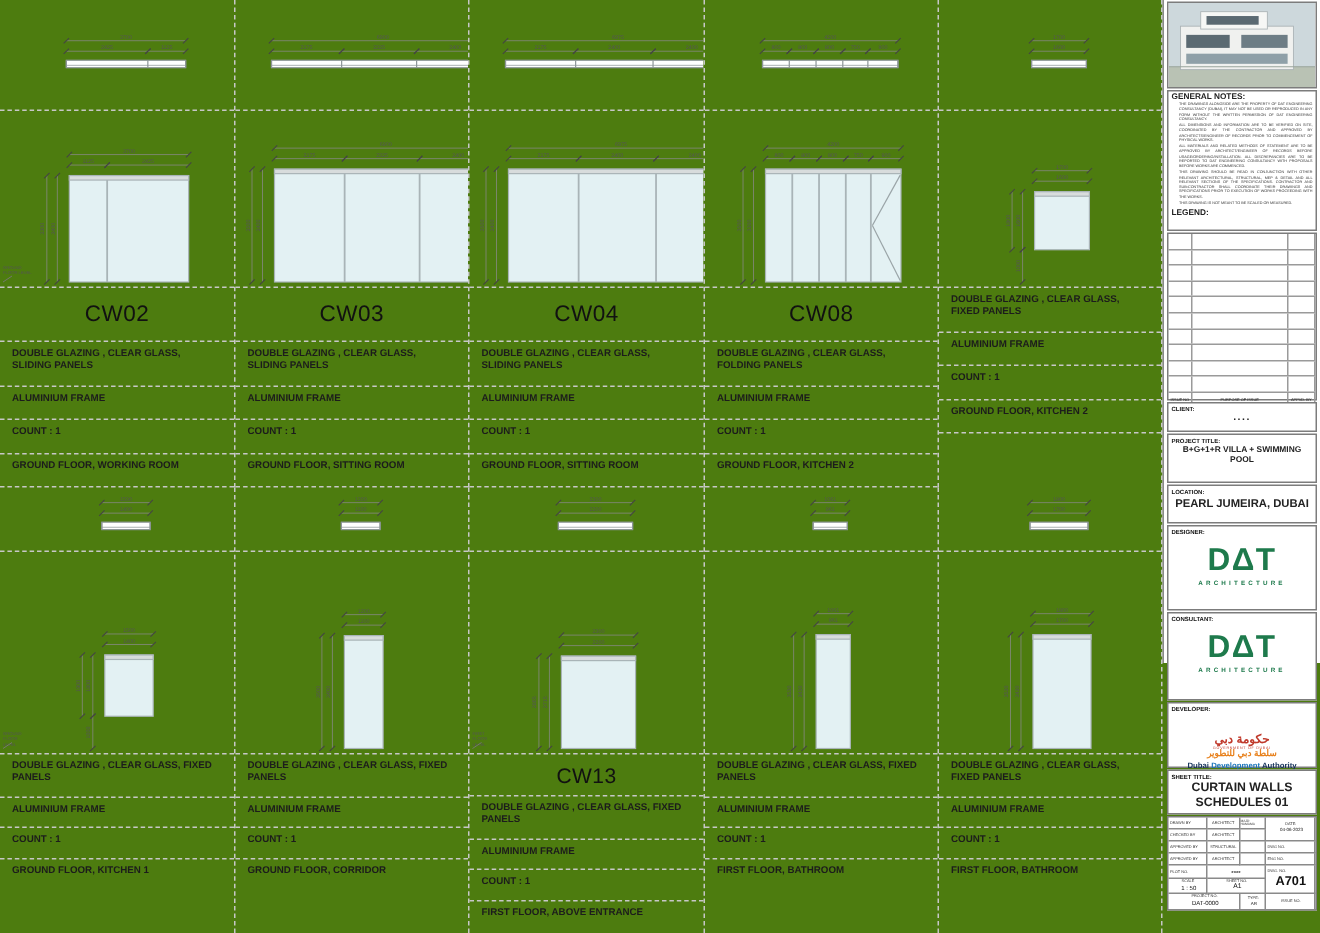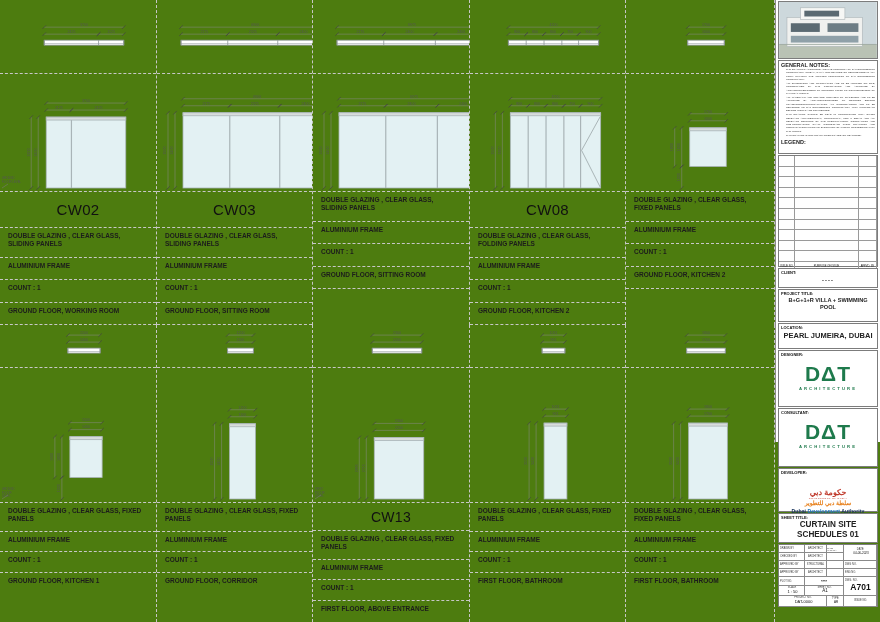--- a/index.html
+++ b/index.html
@@ -239,20 +239,21 @@
               <line x1="11" y1="38.75" x2="11" y2="114" stroke="#8a8a8a" stroke-width="0.5"></line>
               <line x1="9.2" y1="40.55" x2="12.8" y2="36.95" stroke="#444" stroke-width="0.7"></line>
               <line x1="9.2" y1="115.8" x2="12.8" y2="112.2" stroke="#444" stroke-width="0.7"></line>
               <text x="9.4" y="76.375" font-size="3.6" fill="#555" text-anchor="middle" transform="rotate(-90 9.4 76.375)">3500</text>
               <line x1="18" y1="38.75" x2="18" y2="114" stroke="#8a8a8a" stroke-width="0.5"></line>
               <line x1="16.2" y1="40.55" x2="19.8" y2="36.95" stroke="#444" stroke-width="0.7"></line>
               <line x1="16.2" y1="115.8" x2="19.8" y2="112.2" stroke="#444" stroke-width="0.7"></line>
               <text x="16.4" y="76.375" font-size="3.6" fill="#555" text-anchor="middle" transform="rotate(-90 16.4 76.375)">3400</text>
             </svg>
           </div>
+        <div class="sec name">CW04</div>
         <div class="sec txt desc">DOUBLE GLAZING , CLEAR GLASS, SLIDING PANELS</div>
         <div class="sec txt frm">ALUMINIUM FRAME</div>
         <div class="sec txt cnt">COUNT : 1</div>
         <div class="sec txt loc">GROUND FLOOR, SITTING ROOM</div>
       </div>
       <div class="cell">
         <div class="sec plan">
             <svg viewBox="0 0 155 73">
               <rect x="38.35" y="40.150000000000006" width="90.3" height="5" fill="#ffffff" stroke="#8d9598" stroke-width="0.8"></rect>
               <line x1="38.35" y1="43.550000000000004" x2="128.65" y2="43.550000000000004" stroke="#8d9598" stroke-width="0.5"></line>
@@ -743,21 +744,21 @@
       <div class="auth-ar">سلطة دبي للتطوير</div>
       <div class="auth-en">
         <span class="w1">Dubai</span>
         <span class="w2">Development</span>
         <span class="w3">Authority</span>
       </div>
     </div>
 
     <div class="pbox stitle">
       <div class="plabel">SHEET TITLE:</div>
-      <div class="stitle-val">CURTAIN SITE</div>
+      <div class="stitle-val">CURTAIN WALLS</div>
       <div class="stitle-val">SCHEDULES 01</div>
     </div>
 
     <div class="pbox info">
       <div class="ic" style="grid-column:1;grid-row:1">DRAWN BY</div>
       <div class="ic center" style="grid-column:2;grid-row:1">ARCHITECT</div>
       <div class="ic center" style="grid-column:3;grid-row:1;font-size:2.2px">MAJD HAMAMA</div>
       <div class="ic stack" style="grid-column:4;grid-row:1/3;padding-left:1px">
         <span>DATE:</span>
         <span class="v">04-06-2023</span>

